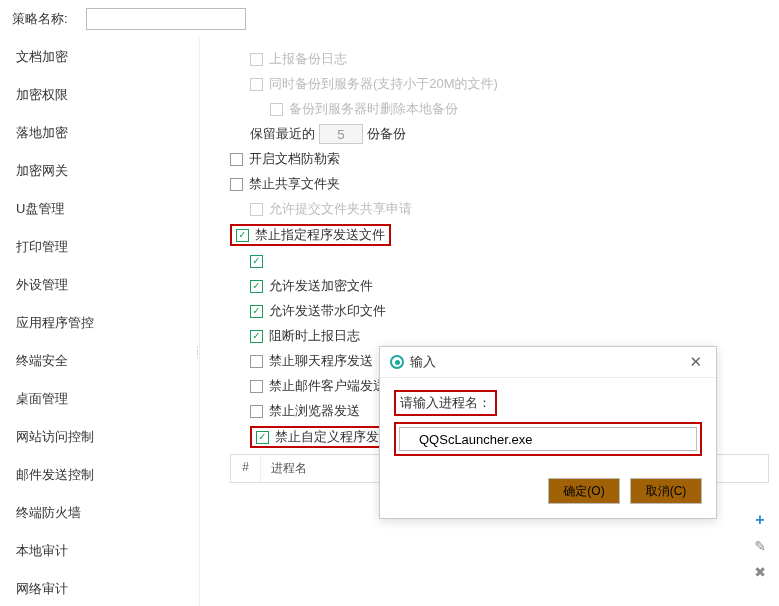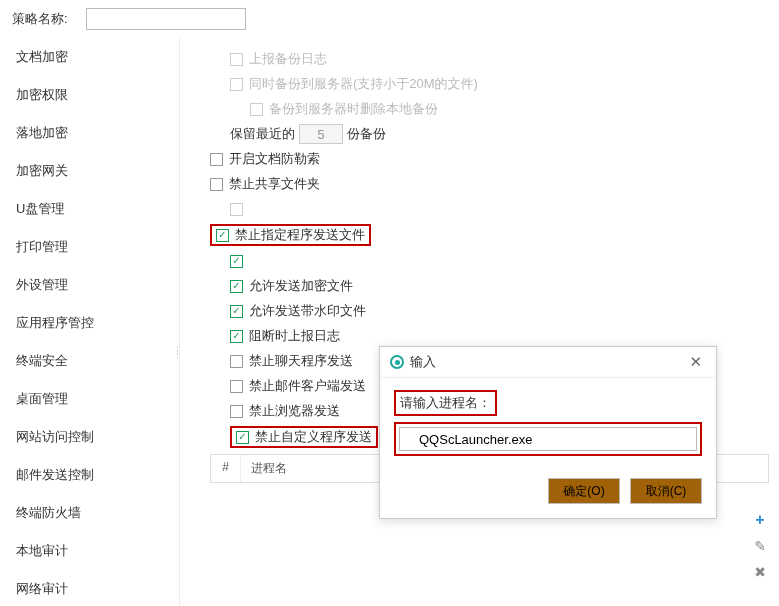--- a/index.html
+++ b/index.html
@@ -1,21 +1,21 @@
 <!DOCTYPE html>
 <html><head>
 <meta charset="utf-8">
 <style>
 * { box-sizing: border-box; margin: 0; padding: 0; }
 body { font-family: "Microsoft YaHei", sans-serif; font-size: 13px; color: #333; background: #fff; width: 779px; height: 606px; overflow: hidden; position: relative; }
 .top-bar { display: flex; align-items: center; padding: 8px 12px; }
 .top-label { font-size: 13px; margin-right: 18px; }
 .top-input { width: 160px; height: 22px; border: 1px solid #bbb; padding: 0 4px; }
 .layout { display: flex; height: calc(100% - 38px); }
-.sidebar { width: 180px; border-right: 1px solid #eee; overflow-y: auto; position: relative; }
+.sidebar { width: 200px; border-right: 1px solid #eee; overflow-y: auto; position: relative; }
 .side-item { padding: 10px 16px; cursor: pointer; font-size: 13px; color: #333; }
 .drag-dots { position: absolute; right: -3px; top: 310px; color: #bbb; font-size: 9px; line-height: 4px; }
 .main { flex: 1; padding: 6px 10px 10px 30px; position: relative; overflow: hidden; }
 .row { display: flex; align-items: center; margin: 5px 0; font-size: 13px; min-height: 20px; }
 .row.indent1 { margin-left: 20px; }
 .row.indent2 { margin-left: 40px; }
 .cb { width: 13px; height: 13px; border: 1px solid #999; margin-right: 6px; display: inline-flex; align-items: center; justify-content: center; font-size: 10px; line-height: 1; }
 .cb.checked { border-color: #1a9c5b; color: #1a9c5b; }
 .cb.checked::before { content: "✓"; }
 .cb.disabled { border-color: #ccc; }
@@ -93,20 +93,21 @@
     <div class="row">
         <span class="cb"></span>
         <span>开启文档防勒索</span>
       </div>
     <div class="row">
         <span class="cb"></span>
         <span>禁止共享文件夹</span>
       </div>
     <div class="row indent1 disabled">
         <span class="cb disabled"></span>
+        <span>允许提交文件夹共享申请</span>
       </div>
     <div class="row">
         <span class="redbox">
           <span class="cb checked"></span>
           <span>禁止指定程序发送文件</span>
         </span>
       </div>
     <div class="row indent1">
         <span class="cb checked"></span>
       </div>

